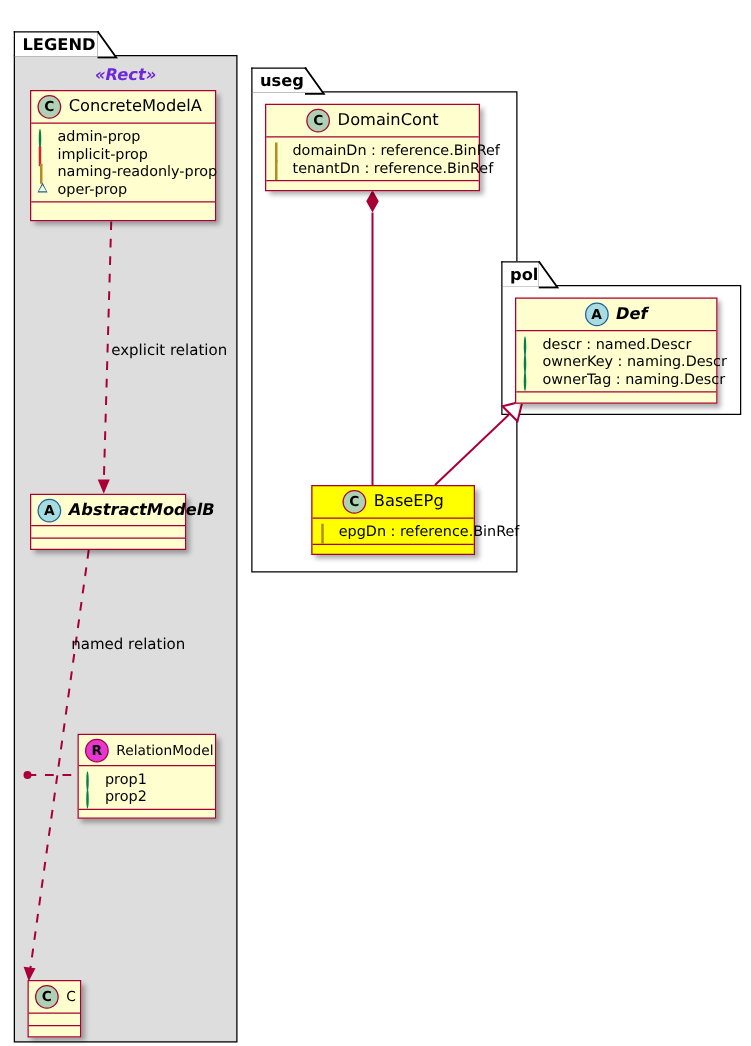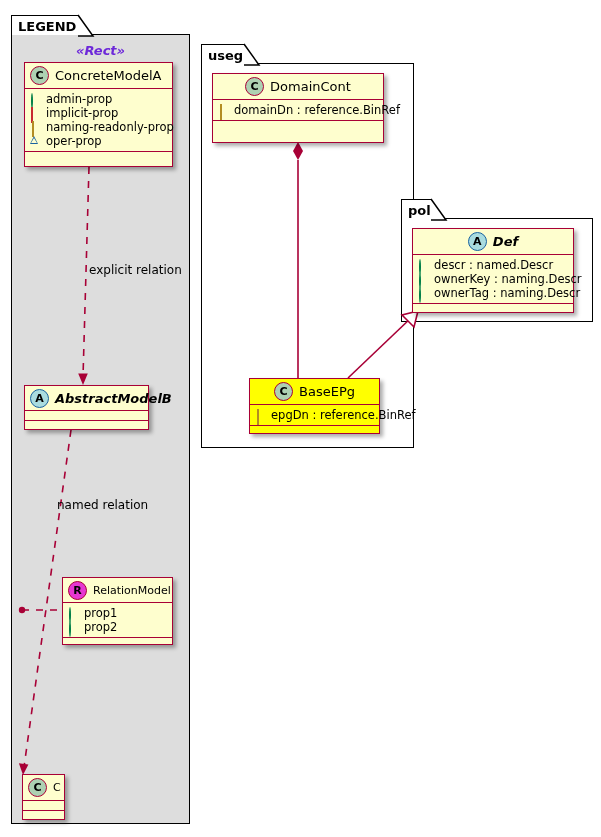--- a/index.html
+++ b/index.html
@@ -9,21 +9,21 @@
   }
   body {
     font-family: "DejaVu Sans", sans-serif;
     width: 601px;
     height: 837px;
     position: relative;
     overflow: hidden;
   }
   #canvas {
     position: absolute;
-    left: 0; top: 2px;
+    left: 0; top: 12px;
     width: 601px;
     height: 761px;
   }
   .pkg {
     position: absolute;
     box-sizing: border-box;
   }
   .pkg-tab {
     position: absolute;
     box-sizing: border-box;
@@ -335,20 +335,24 @@
   <div class="cls" style="left:212px; top:71px; width:172px; height:70px;">
     <div class="cls-head">
       <span class="circ c">C</span>
       <span class="cls-title">DomainCont</span>
     </div>
     <div class="cls-attrs">
       <div class="attr">
         <span class="vis"><span class="vis-diamond"></span></span>
         <span>domainDn : reference.BinRef</span>
       </div>
+      <div class="attr">
+        <span class="vis"><span class="vis-diamond"></span></span>
+        <span>tenantDn : reference.BinRef</span>
+      </div>
     </div>
     <div class="cls-methods"></div>
   </div>
 
   <div class="cls highlight" style="left:249px; top:376px; width:131px; height:56px;">
     <div class="cls-head">
       <span class="circ c">C</span>
       <span class="cls-title">BaseEPg</span>
     </div>
     <div class="cls-attrs">

